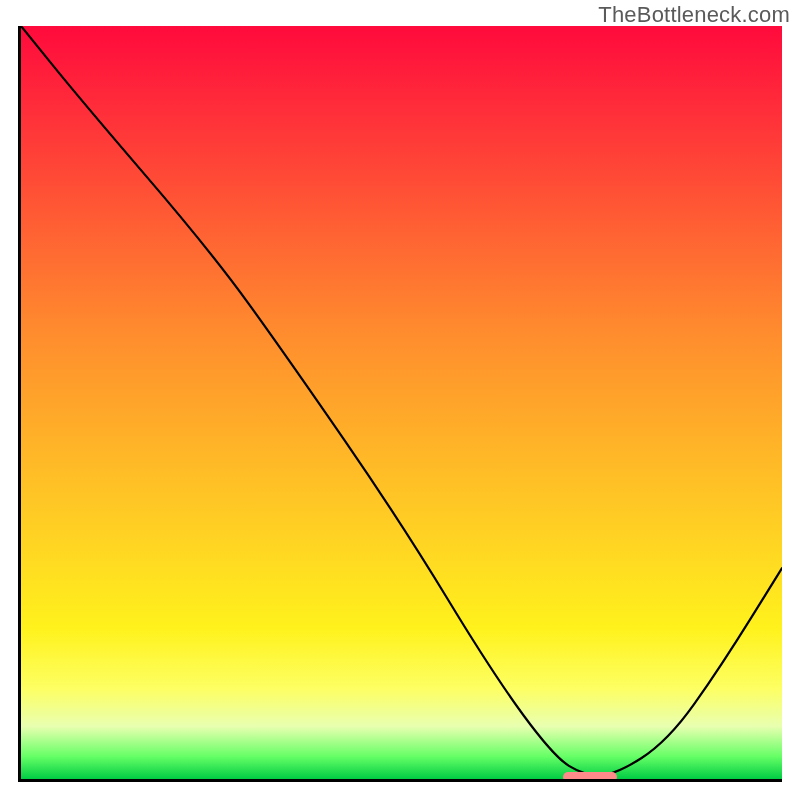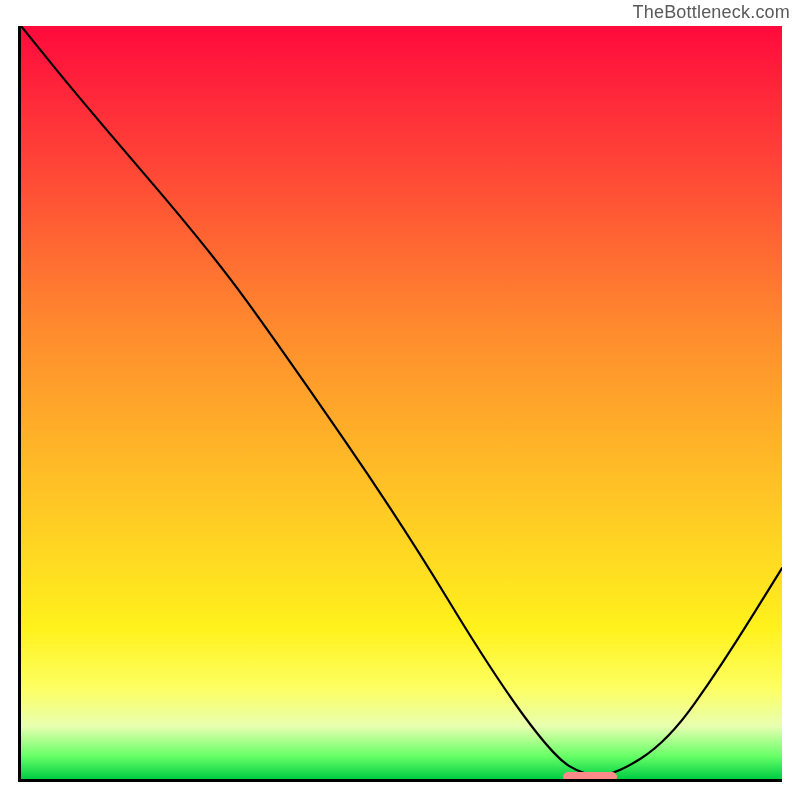--- a/index.html
+++ b/index.html
@@ -13,21 +13,21 @@
   .container {
     position: relative;
     width: 800px;
     height: 800px;
   }
   .watermark {
     position: absolute;
     top: 2px;
     right: 10px;
     color: #5a5a5a;
-    font-size: 18px;
+    font-size: 22px;
     font-weight: 400;
     letter-spacing: 0.2px;
   }
   .plot-frame {
     position: absolute;
     left: 18px;
     top: 26px;
     width: 764px;
     height: 756px;
     border-left: 3px solid #000;

